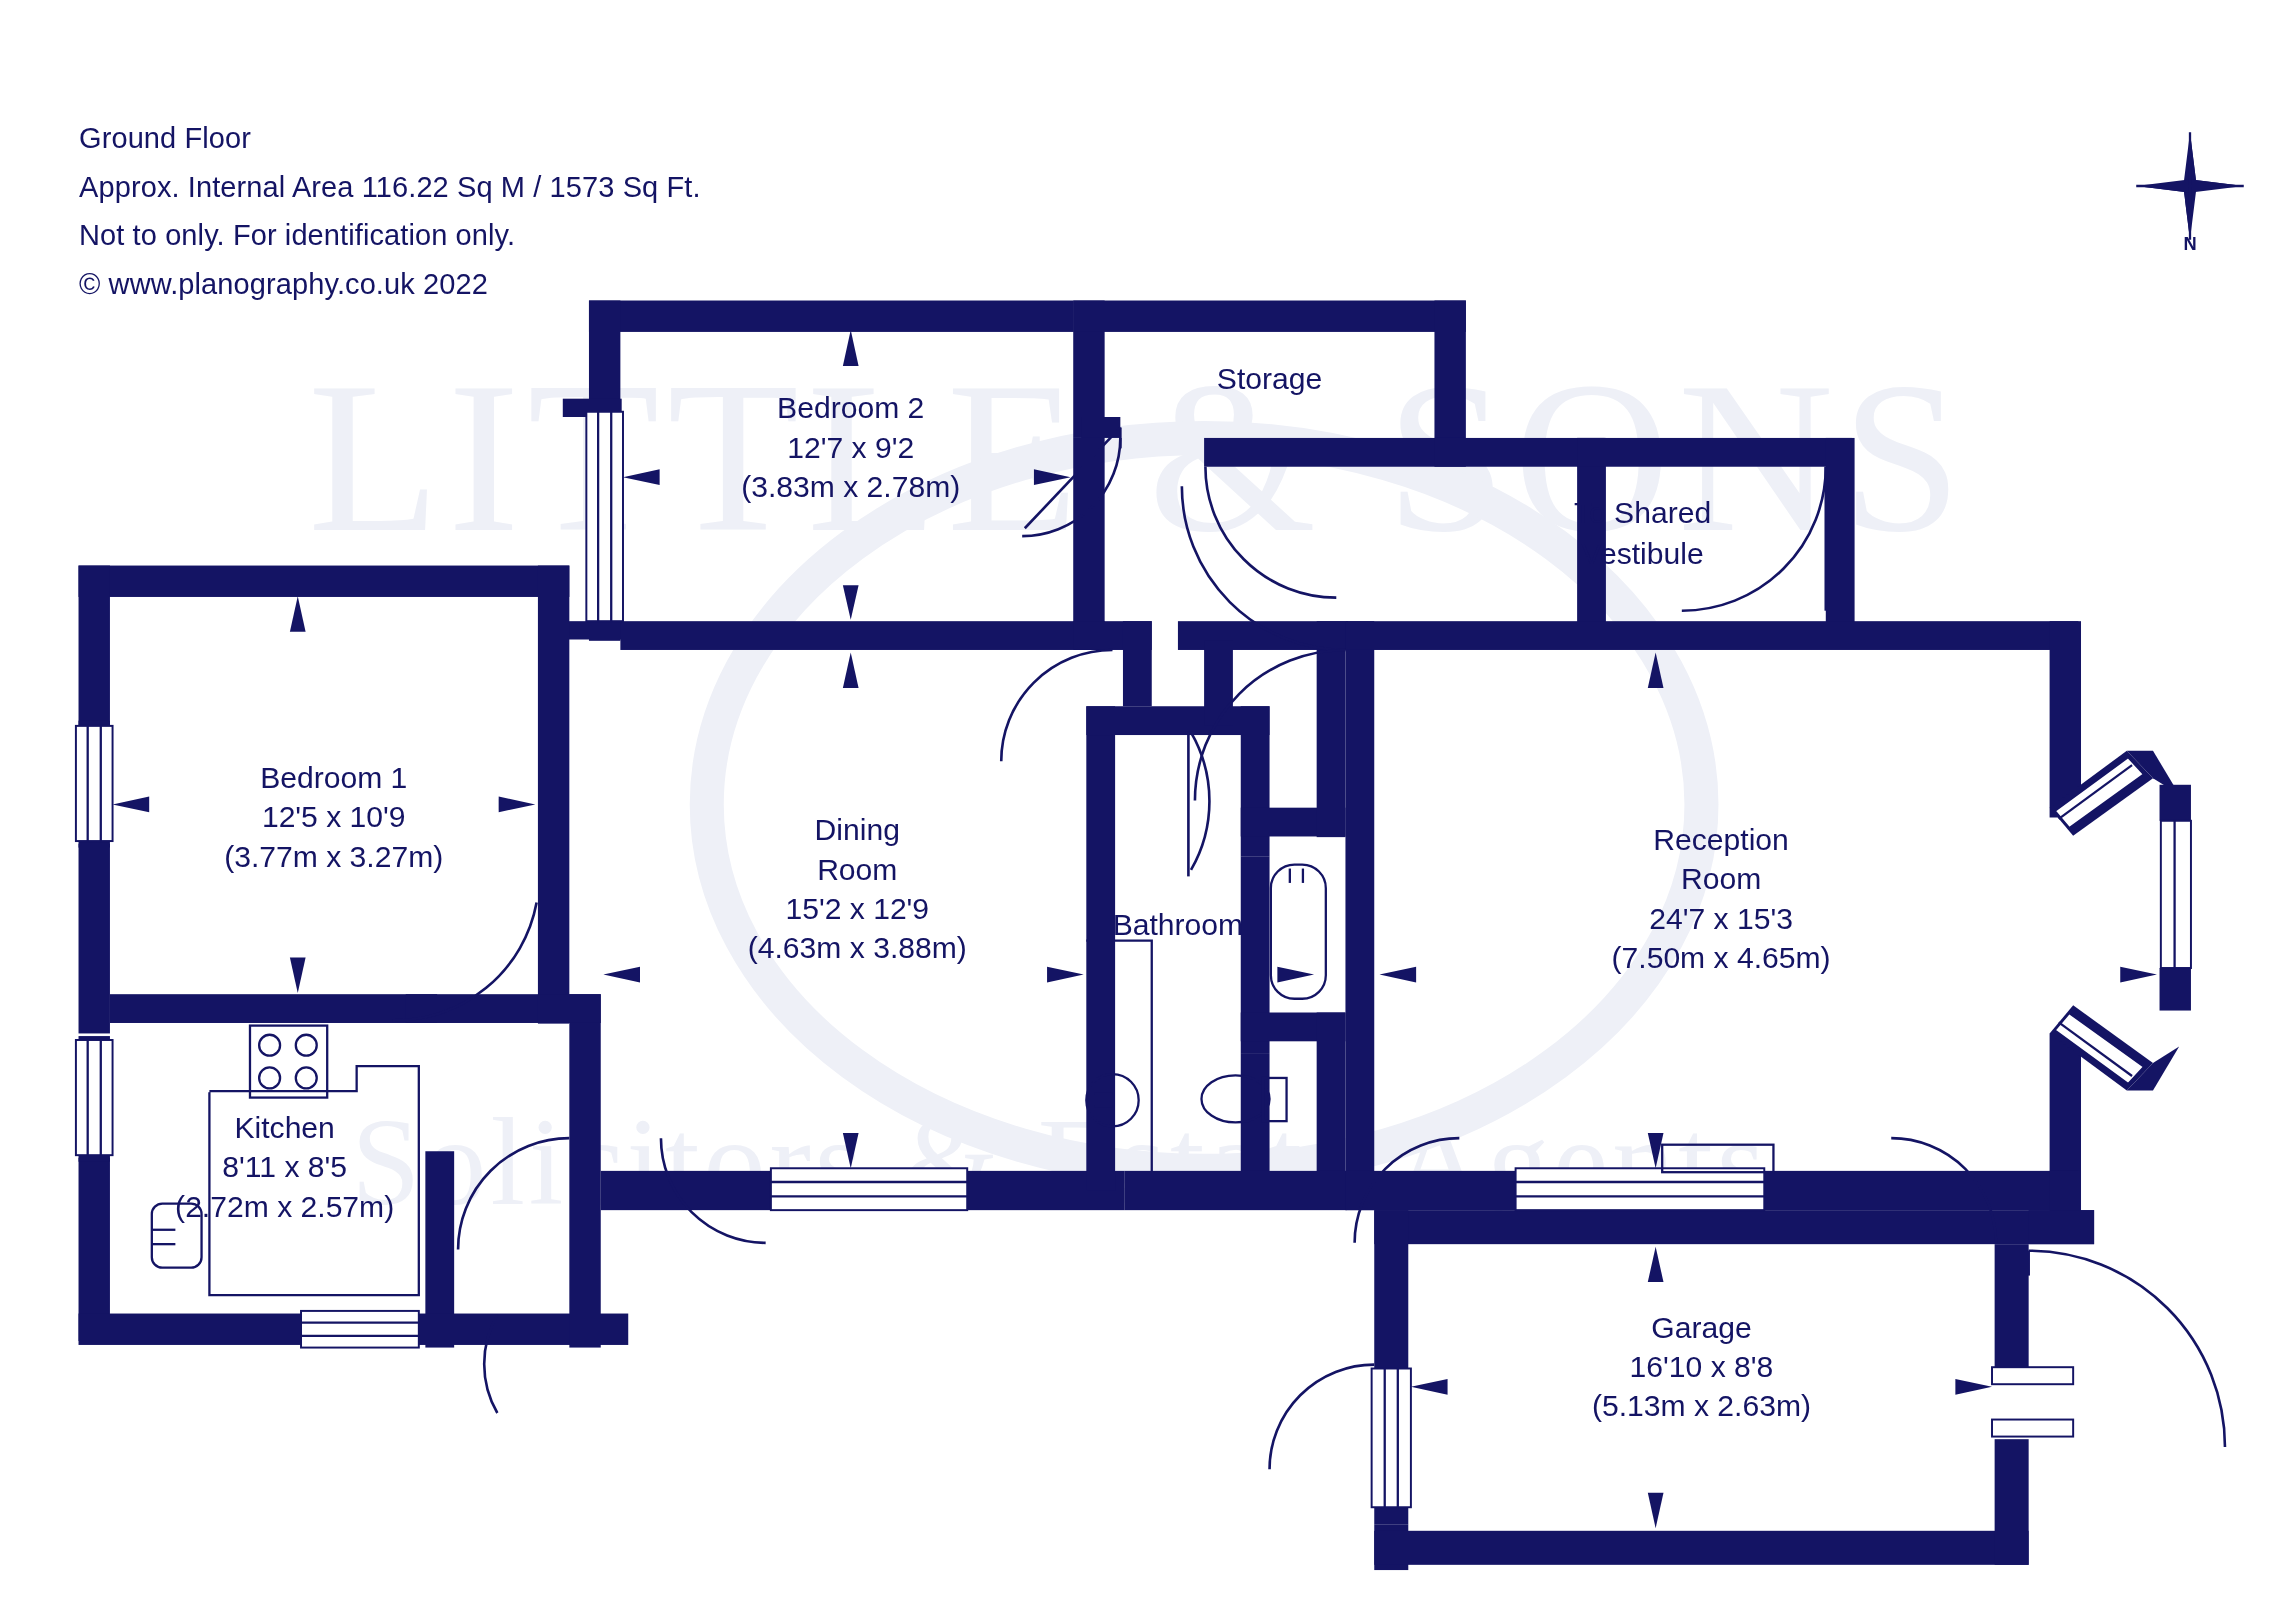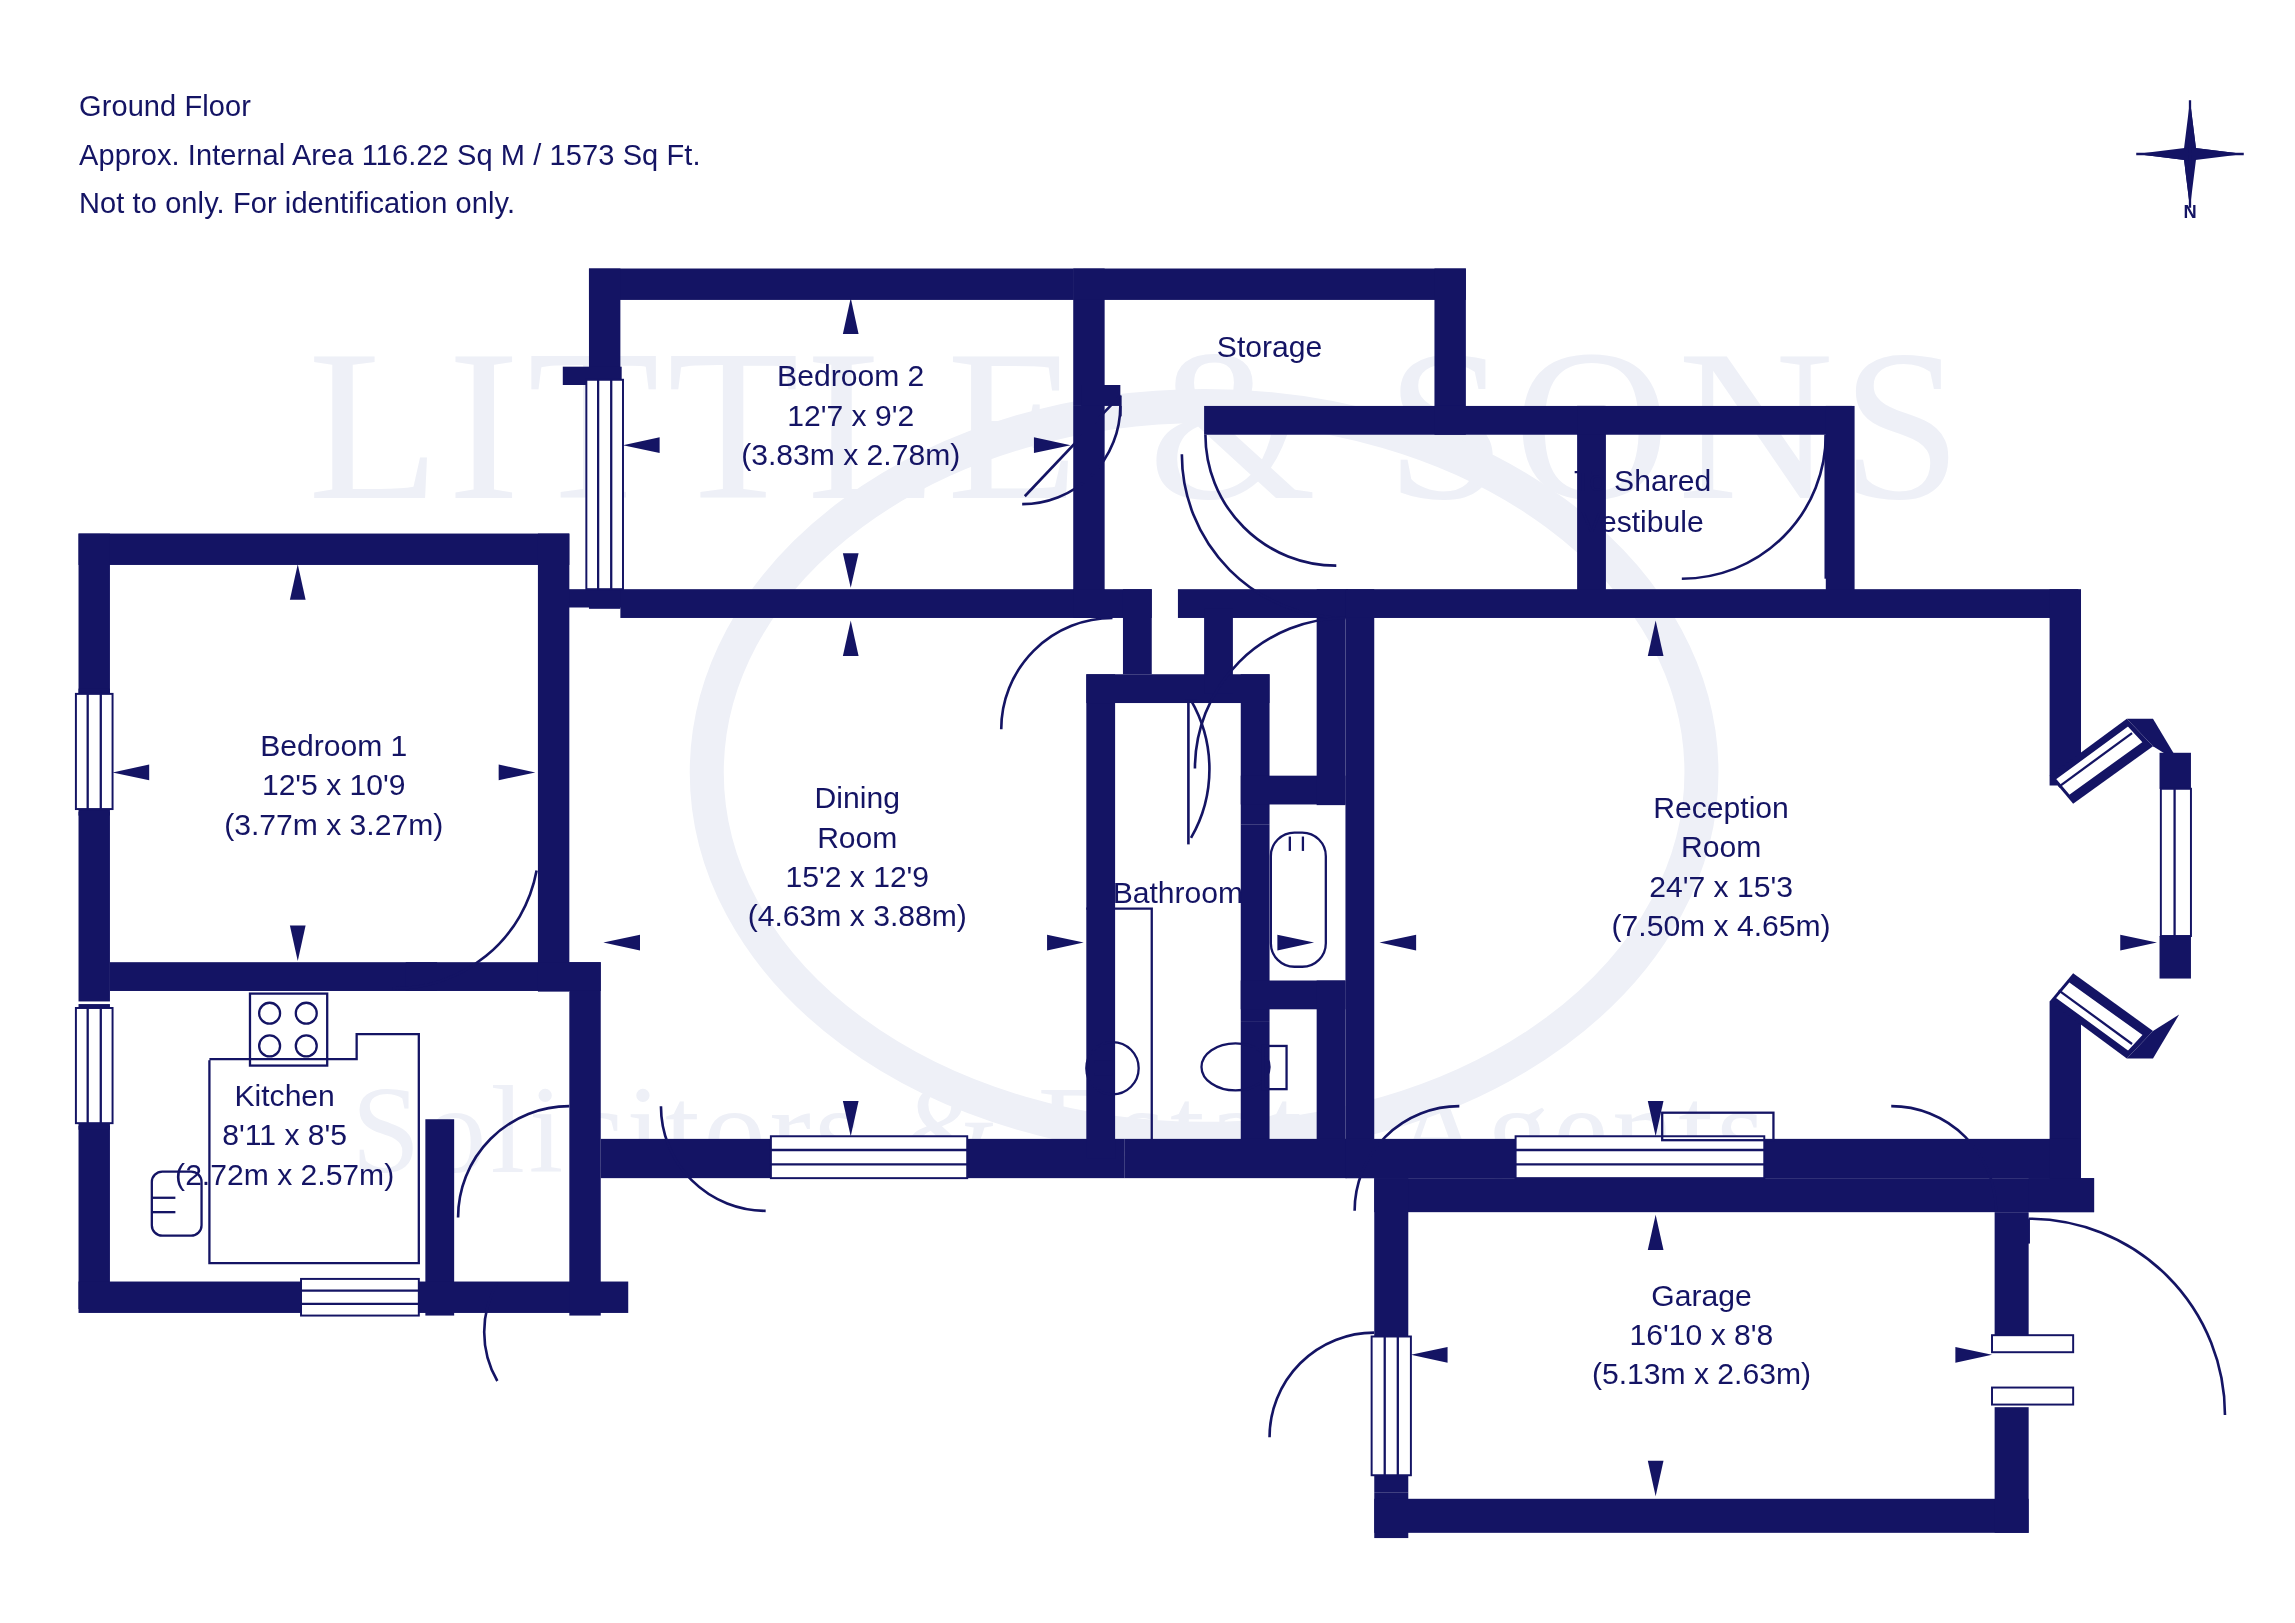--- a/index.html
+++ b/index.html
@@ -12,20 +12,21 @@
     width: 2295px;
     height: 1624px;
     font-family: "Liberation Sans", sans-serif;
     color: #141464;
     overflow: hidden;
     position: relative;
   }
   #plan-root {
     position: absolute;
     inset: 0;
+    margin-top: 32px;
   }
   .header-block {
     position: absolute;
     left: 79px;
     top: 92px;
     line-height: 1.0;
   }
   .header-block > div {
     font-size: 29px;
     color: #141464;
@@ -76,20 +77,21 @@
 </style>
 </head>
 <body>
 
 <div id="plan-root">
 
   <div class="header-block">
     <div>Ground Floor</div>
     <div>Approx. Internal Area 116.22 Sq M / 1573 Sq Ft.</div>
     <div>Not to only. For identification only.</div>
+    <div>© www.planography.co.uk 2022</div>
   </div>
 
   <div class="compass-wrap">
     <svg width="118" height="118" viewBox="0 0 180 180">
 
       <polygon points="90,8 80,88 90,92 100,88" fill="#141464"></polygon>
       <polygon points="90,8 100,88 90,92" fill="#141464"></polygon>
 
       <polygon points="90,172 80,92 90,88 100,92" fill="#141464"></polygon>
       <polygon points="90,172 80,92 90,88" fill="#141464"></polygon>

